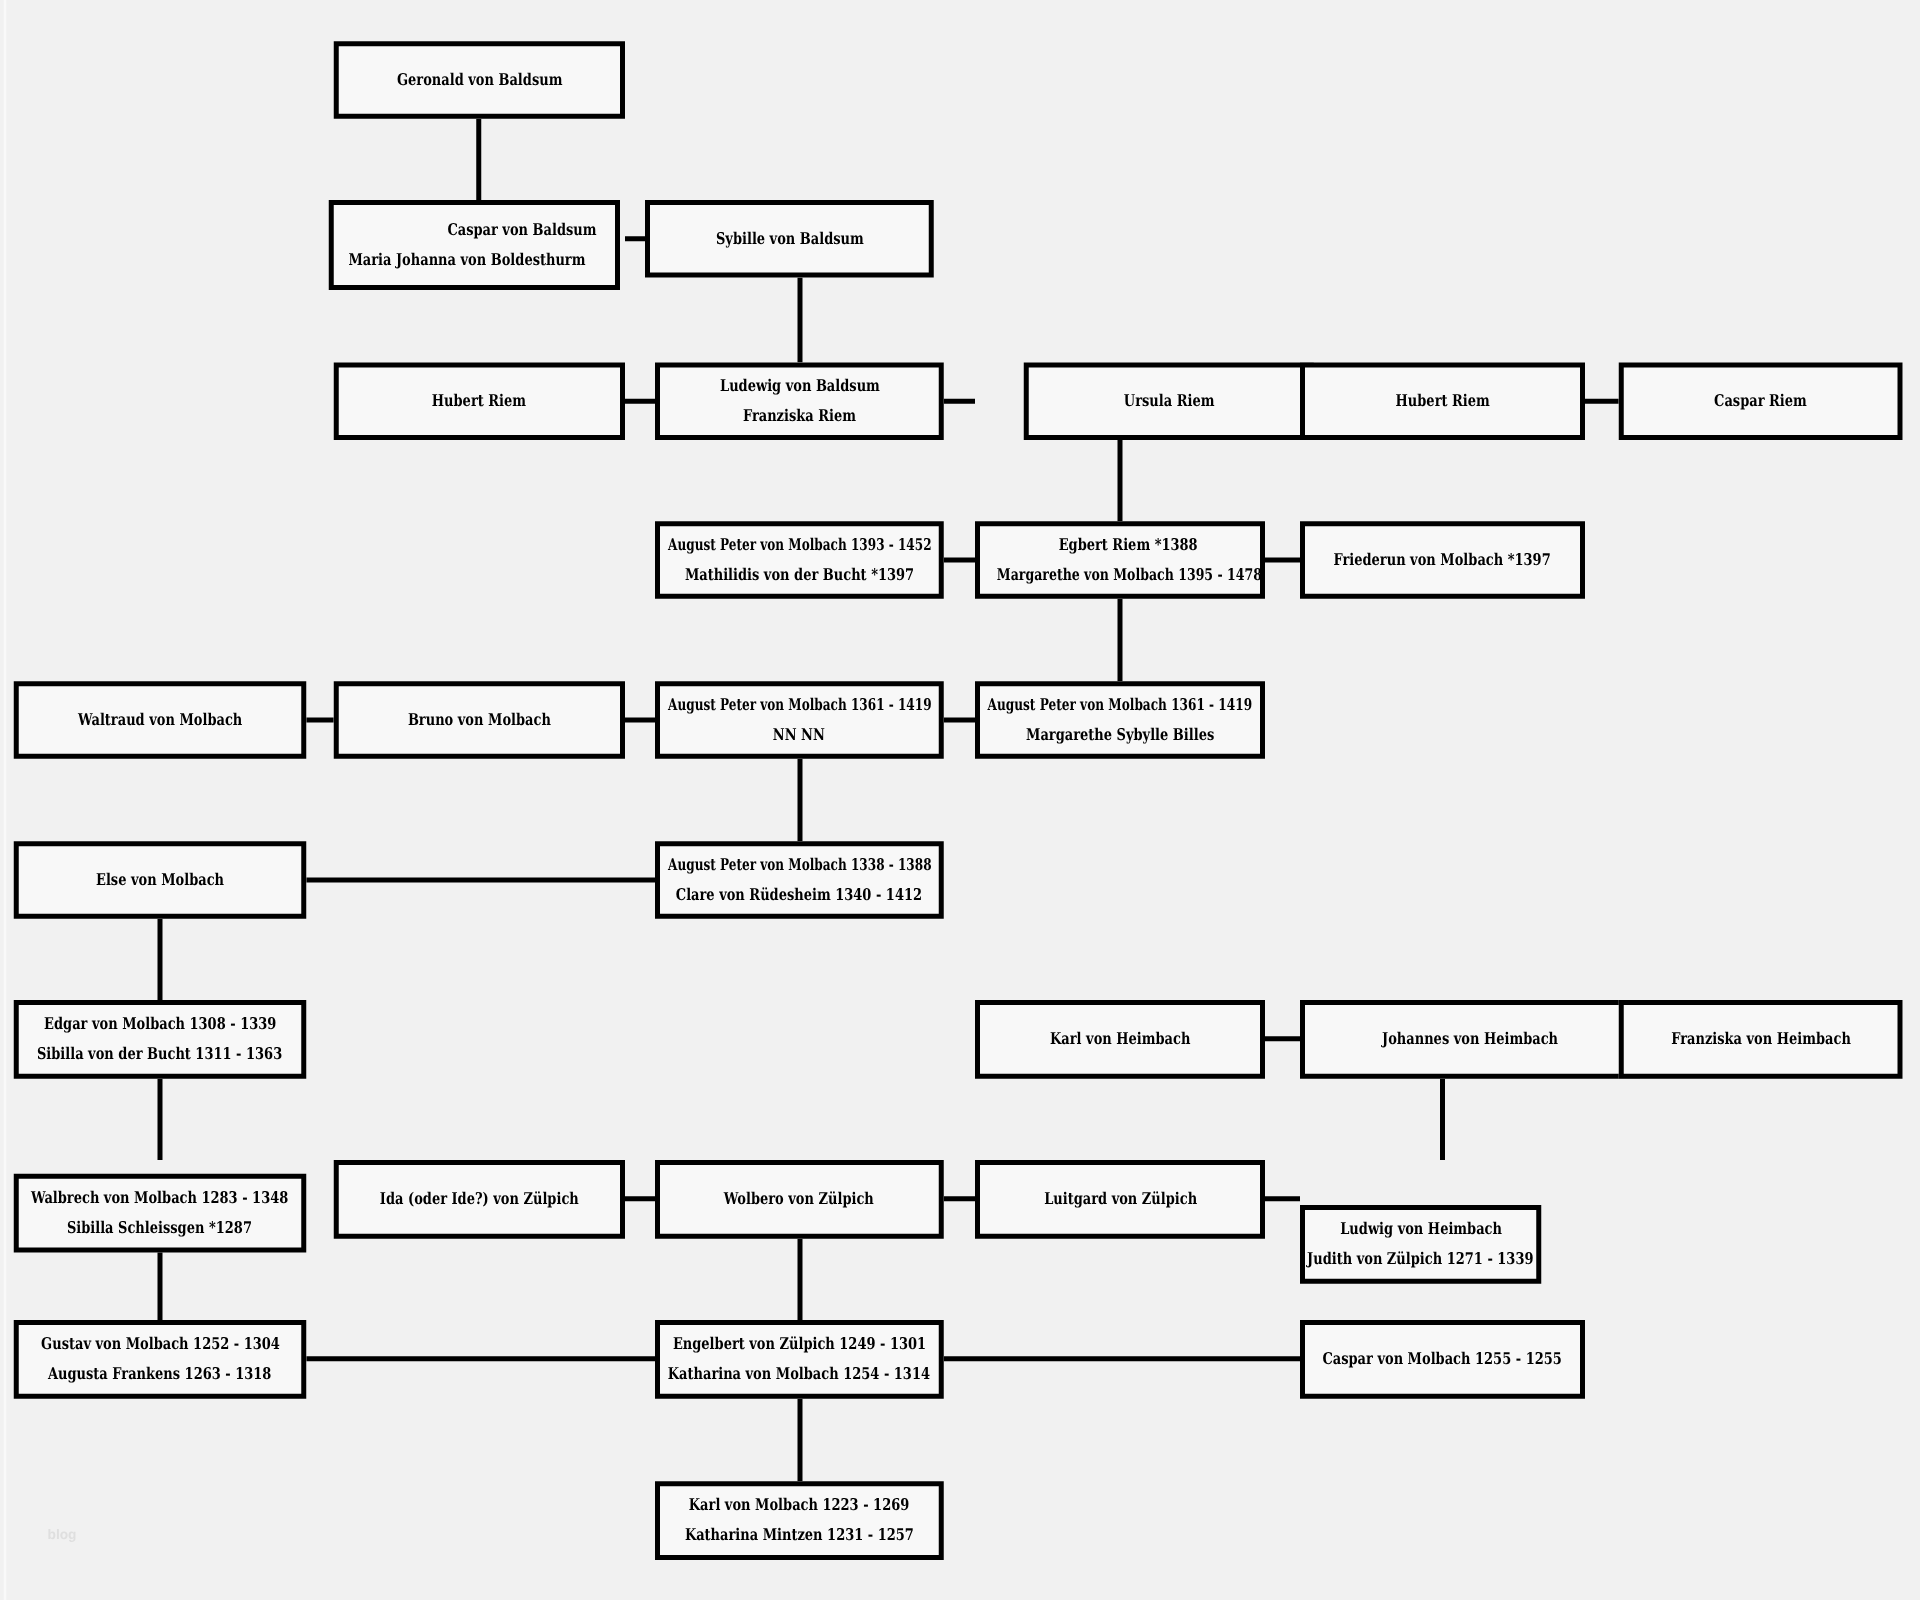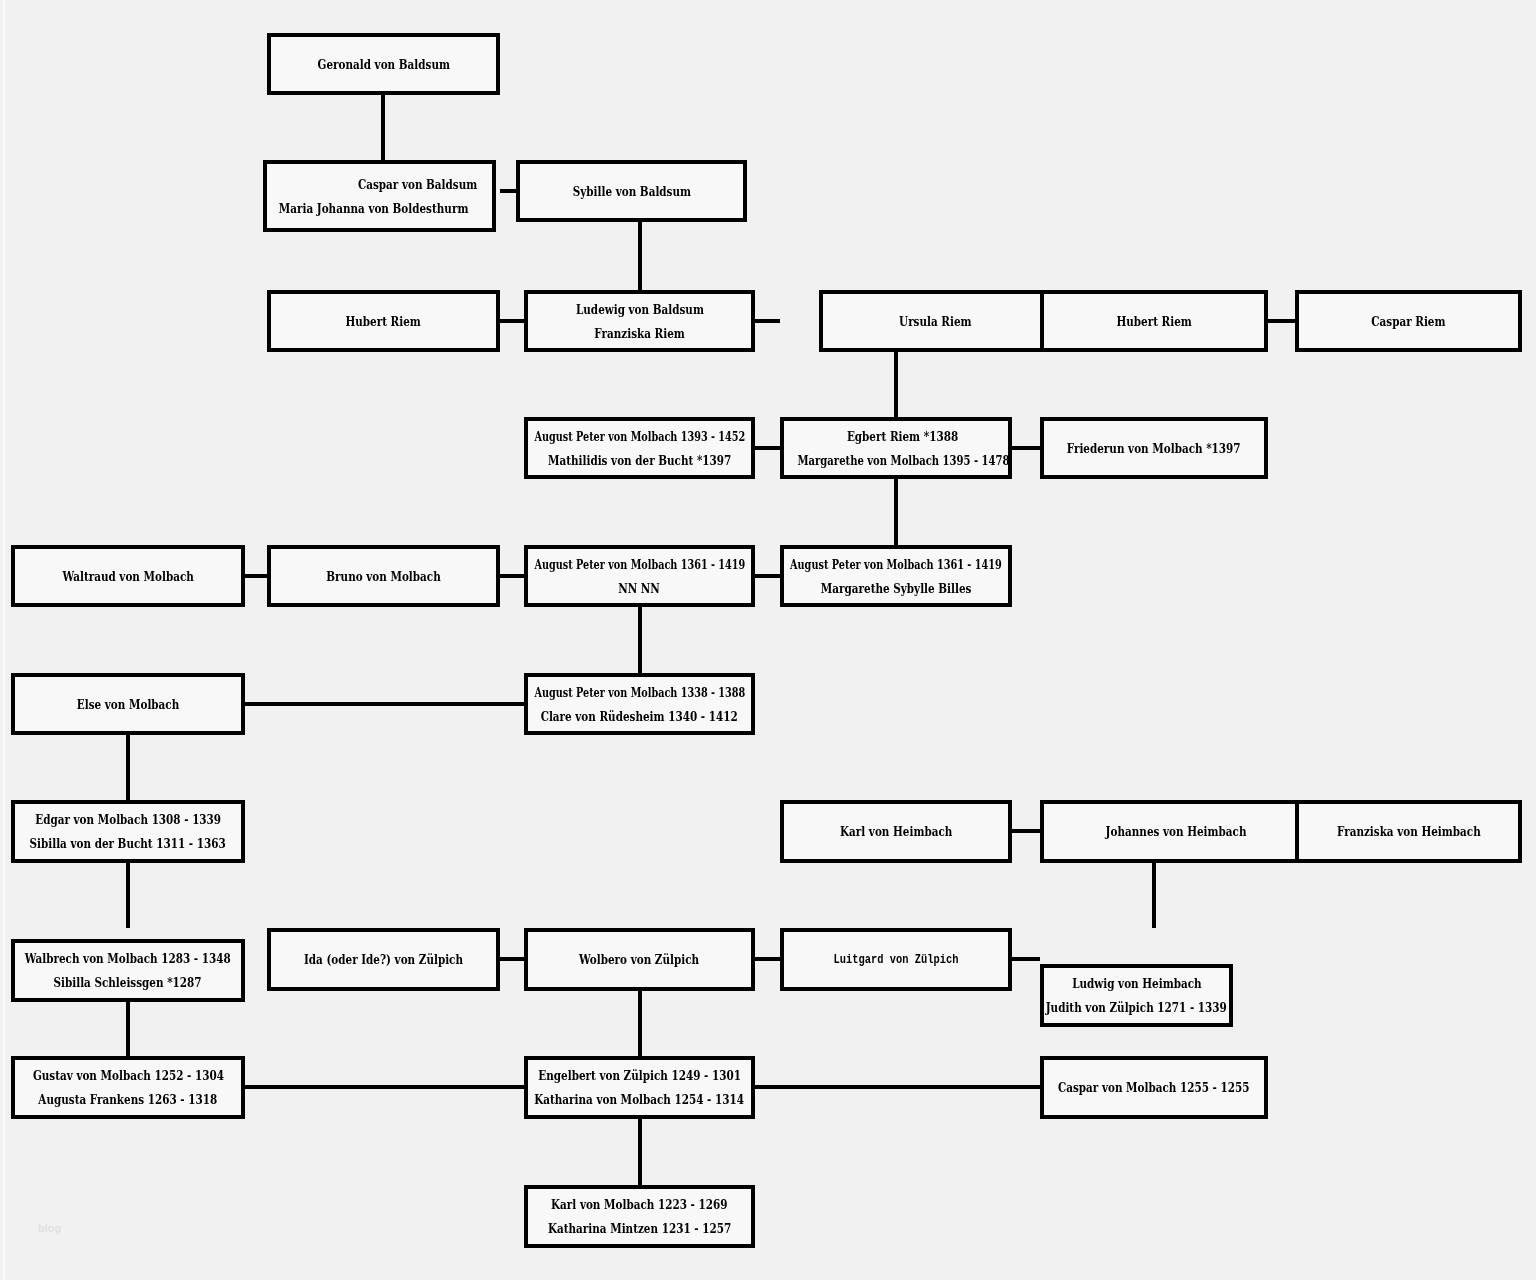--- a/index.html
+++ b/index.html
@@ -162,21 +162,21 @@
       <div class="person-box" style="left: 11px; top: 928px; width: 234px; height: 63px; margin-top: 11px;">
         <span class="line" style="transform: scaleX(0.8);">Walbrech von Molbach 1283 - 1348</span>
         <span class="line" style="transform: scaleX(0.8);">Sibilla Schleissgen *1287</span>
       </div>
       <div class="person-box" style="left: 267px; top: 928px; width: 233px; height: 63px;">
         <span class="line" style="transform: scaleX(0.8);">Ida (oder Ide?) von Zülpich</span>
       </div>
       <div class="person-box" style="left: 524px; top: 928px; width: 231px; height: 63px;">
         <span class="line" style="transform: scaleX(0.8);">Wolbero von Zülpich</span>
       </div>
-      <div class="person-box" style="left: 780px; top: 928px; width: 232px; height: 63px; font-family: Liberation Mono, monospace;">
+      <div class="person-box" style="left: 780px; top: 928px; width: 232px; height: 63px;">
         <span class="line" style="transform: scaleX(0.8);">Luitgard von Zülpich</span>
       </div>
       <div class="person-box" style="left: 1040px; top: 964px; width: 193px; height: 63px;">
         <span class="line" style="transform: scaleX(0.8);">Ludwig von Heimbach</span>
         <span class="line" style="transform: scaleX(0.8);">Judith von Zülpich 1271 - 1339</span>
       </div>
       <div class="person-box" style="left: 11px; top: 1056px; width: 234px; height: 63px;">
         <span class="line" style="transform: scaleX(0.8);">Gustav von Molbach 1252 - 1304</span>
         <span class="line" style="transform: scaleX(0.8);">Augusta Frankens 1263 - 1318</span>
       </div>

